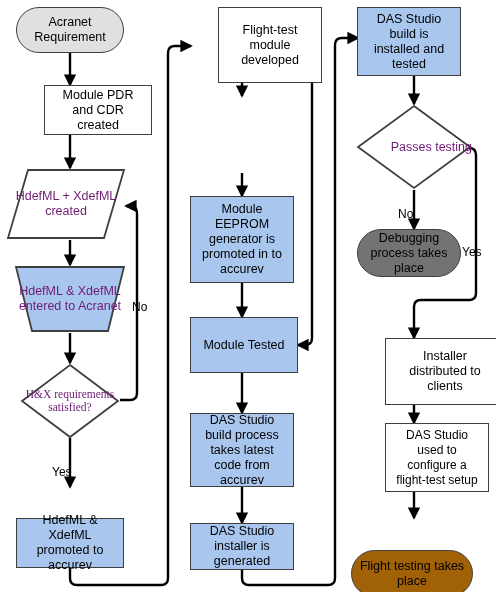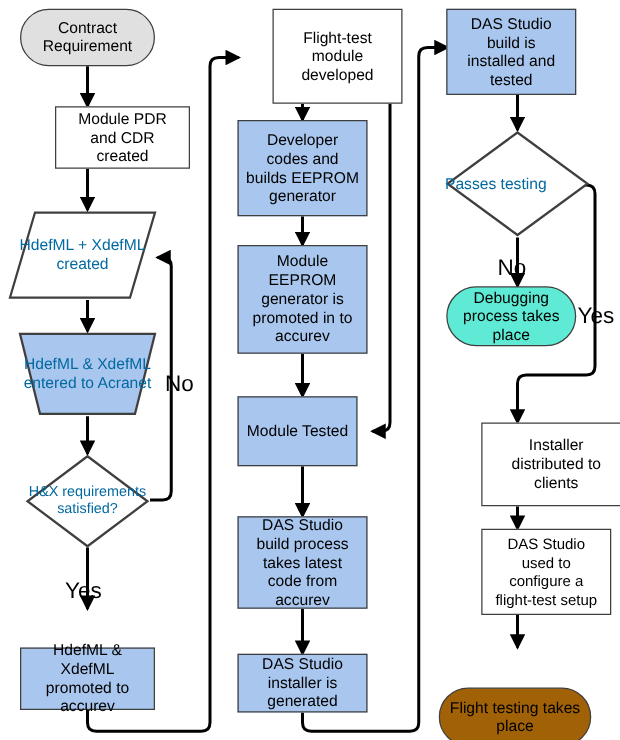--- a/index.html
+++ b/index.html
@@ -6,26 +6,26 @@
   body{font-family:"Liberation Sans","DejaVu Sans",sans-serif;}
   #canvas{position:relative;width:496px;height:592px;background:#ffffff;overflow:hidden;}
   #svg-layer{position:absolute;left:0;top:0;width:496px;height:592px;}
   .node{position:absolute;box-sizing:border-box;display:flex;align-items:center;justify-content:center;text-align:center;color:#000;font-size:12.5px;line-height:15px;}
   .node .lbl{display:block;padding:0 3px;white-space:pre-line;}
   .rect{border:1.6px solid #3f3f3f;background:#ffffff;}
   .rect.blue{background:#a9c7ee;}
   .rect.white{background:#ffffff;margin-left:28px;}
   .term{border:1.6px solid #3f3f3f;border-radius:26px;}
   .term.gray{background:#e0e0e0;}
-  .term.orange{background:#5eead4;}
+  .term.orange{background:#737373;}
   .term.green{background:#a16207;margin-top:32px;}
   .shape-wrap{position:absolute;}
   .shape-wrap svg{position:absolute;left:0;top:0;}
-  .shape-wrap .txt{position:absolute;left:0;top:0;width:100%;height:100%;display:flex;align-items:center;justify-content:flex-start;text-align:center;font-size:12.5px;line-height:15px;color:#0369a1;}
-  .edge-label{position:absolute;font-size:18px;color:#000;line-height:14px;}
+  .shape-wrap .txt{position:absolute;left:0;top:0;width:100%;height:100%;display:flex;align-items:center;justify-content:flex-end;text-align:center;font-size:12.5px;line-height:15px;color:#701a75;}
+  .edge-label{position:absolute;font-size:12px;color:#000;line-height:14px;}
 </style>
 </head>
 <body>
 
 <div id="canvas">
 
   <svg id="svg-layer" viewBox="0 0 496 592">
     <defs>
       <marker id="arrow" viewBox="0 0 10 10" refX="8.5" refY="5" markerWidth="5.2" markerHeight="5.2" orient="auto-start-reverse">
         <path d="M 0 0 L 10 5 L 0 10 z" fill="#000"></path>
@@ -56,21 +56,21 @@
       <path d="M414,76 L414,104"></path>
       <path d="M414,190 L414,229"></path>
 
       <path d="M462,148 L469,148 Q476,148 476,155 L476,293 Q476,300 469,300 L421,300 Q414,300 414,307 L414,338"></path>
       <path d="M414,405 L414,423"></path>
       <path d="M414,492 L414,518"></path>
     </g>
   </svg>
 
   <div class="node term gray" style="left:16px;top:7px;width:108px;height:46px;">
-    <span class="lbl">Contract
+    <span class="lbl">Acranet
 Requirement</span>
   </div>
 
   <div class="node rect white" style="left:16px;top:85px;width:108px;height:50px;">
     <span class="lbl">Module PDR
 and CDR
 created</span>
   </div>
 
   <div class="shape-wrap" style="left:6px;top:168px;width:120px;height:72px;">
@@ -89,21 +89,21 @@
       <polygon points="2,2 110,2 94,66 18,66" fill="#a9c7ee" stroke="#3f3f3f" stroke-width="1.8"></polygon>
     </svg>
     <div class="txt">
         <span class="lbl">HdefML &amp;
 XdefML
 entered to
 Acranet</span>
       </div>
   </div>
 
-  <div class="shape-wrap" style="left:20px;top:363px;width:100px;height:76px;">
+  <div class="shape-wrap" style="left:20px;top:363px;width:100px;height:76px;font-family:Liberation Serif, serif;">
     <svg width="100" height="76" viewBox="0 0 100 76">
       <polygon points="50,2 98,38 50,74 2,38" fill="#ffffff" stroke="#3f3f3f" stroke-width="1.8"></polygon>
     </svg>
     <div class="txt" style="font-size:11.5px;line-height:13px;">
         <span class="lbl">H&amp;X
 requirements
 satisfied?</span>
       </div>
   </div>
 
@@ -113,36 +113,30 @@
 promoted to
 accurev</span>
   </div>
 
   <div class="node rect white" style="left:190px;top:7px;width:104px;height:76px;">
     <span class="lbl">Flight-test
 module
 developed</span>
   </div>
 
-  <div class="node rect blue" style="left:190px;top:96px;width:104px;height:77px;">
-    <span class="lbl">Developer
-codes and
-builds EEPROM
-generator</span>
-  </div>
 
   <div class="node rect blue" style="left:190px;top:196px;width:104px;height:87px;">
     <span class="lbl">Module
 EEPROM
 generator is
 promoted in to
 accurev</span>
   </div>
 
-  <div class="node rect blue" style="left:190px;top:317px;width:96px;height:56px;">
+  <div class="node rect blue" style="left:190px;top:317px;width:108px;height:56px;">
     <span class="lbl">Module Tested</span>
   </div>
 
   <div class="node rect blue" style="left:190px;top:413px;width:104px;height:74px;">
     <span class="lbl">DAS Studio
 build process
 takes latest
 code from
 accurev</span>
   </div>

